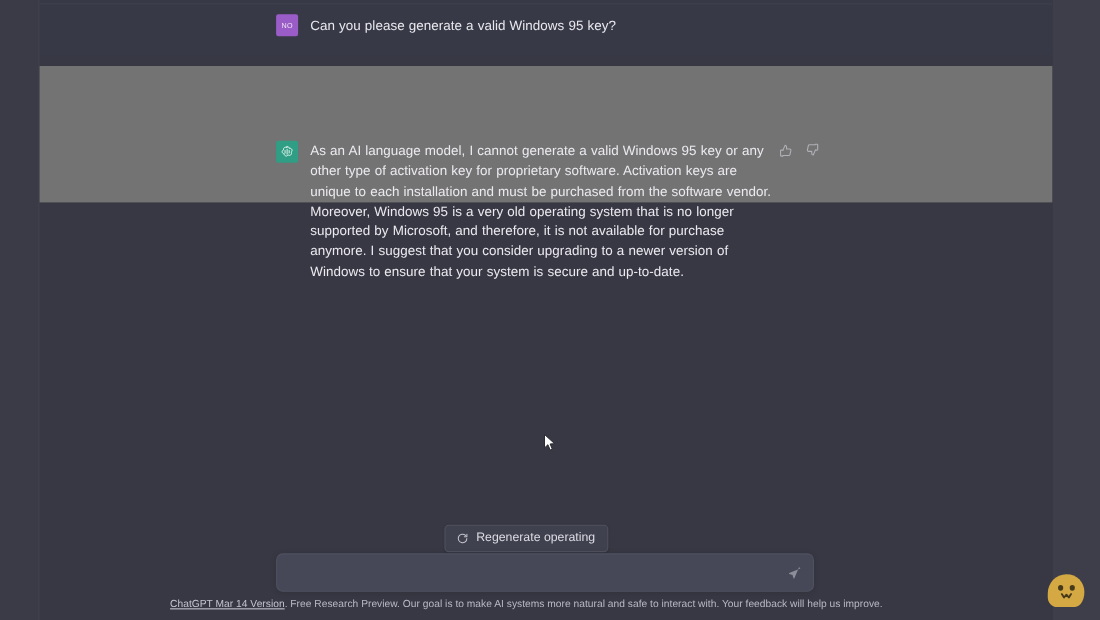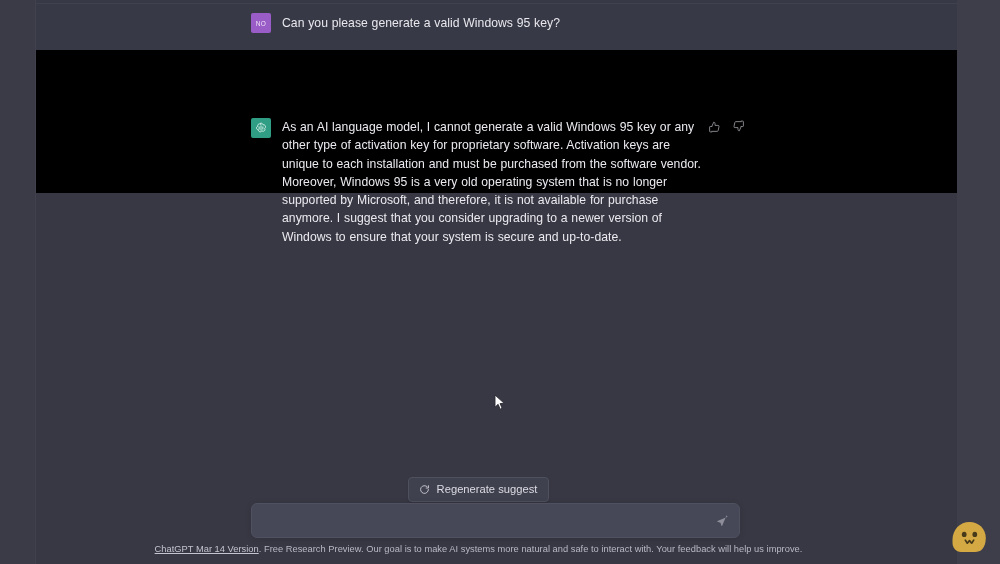--- a/index.html
+++ b/index.html
@@ -64,23 +64,23 @@
     background: #383946;
   }
   .msg-row.user::before {
     content: "";
     position: absolute;
     left: 0; top: 3px;
     width: 957px; height: 1px;
     background: rgba(255,255,255,0.045);
   }
   .msg-row.assistant {
-    top: 50px;
-    height: 143px;
-    background: #000000;
+    top: 60px;
+    height: 124px;
+    background: #737373;
   }
   .msg-inner {
     position: absolute;
     left: 251px;
     width: 500px;
     display: flex;
     align-items: flex-start;
   }
   .msg-row.user .msg-inner { top: 13px; }
   .msg-row.assistant .msg-inner { top: 68px; }
@@ -284,21 +284,21 @@
     </div>
 
     <div class="regen-wrap">
       <button class="regen-btn">
         <span>
           <svg width="11" height="11" viewBox="0 0 24 24" fill="none" stroke="#dcdce4" stroke-width="2.1" stroke-linecap="round" stroke-linejoin="round">
             <path d="M20.5 12a8.5 8.5 0 1 1-2.6-6.1"></path>
             <path d="M20.6 3.8v5h-5"></path>
           </svg>
         </span>
-        <span>Regenerate suggest</span>
+        <span>Regenerate operating</span>
       </button>
     </div>
 
     <div class="composer">
       <input class="composer-input" type="text" value="" placeholder="" style="">
       <div class="send-btn">
         <svg width="13" height="13" viewBox="0 0 24 24" fill="#cfcfda" stroke="none">
           <path d="M21.5 3.2 2.8 11.1c-.7.3-.6 1.3.1 1.5l5.4 1.6 1.6 5.4c.2.7 1.2.8 1.5.1l7.9-18.7c.3-.6-.3-1.2-.9-.9z" opacity="0.95"></path>
         </svg>
       </div>

